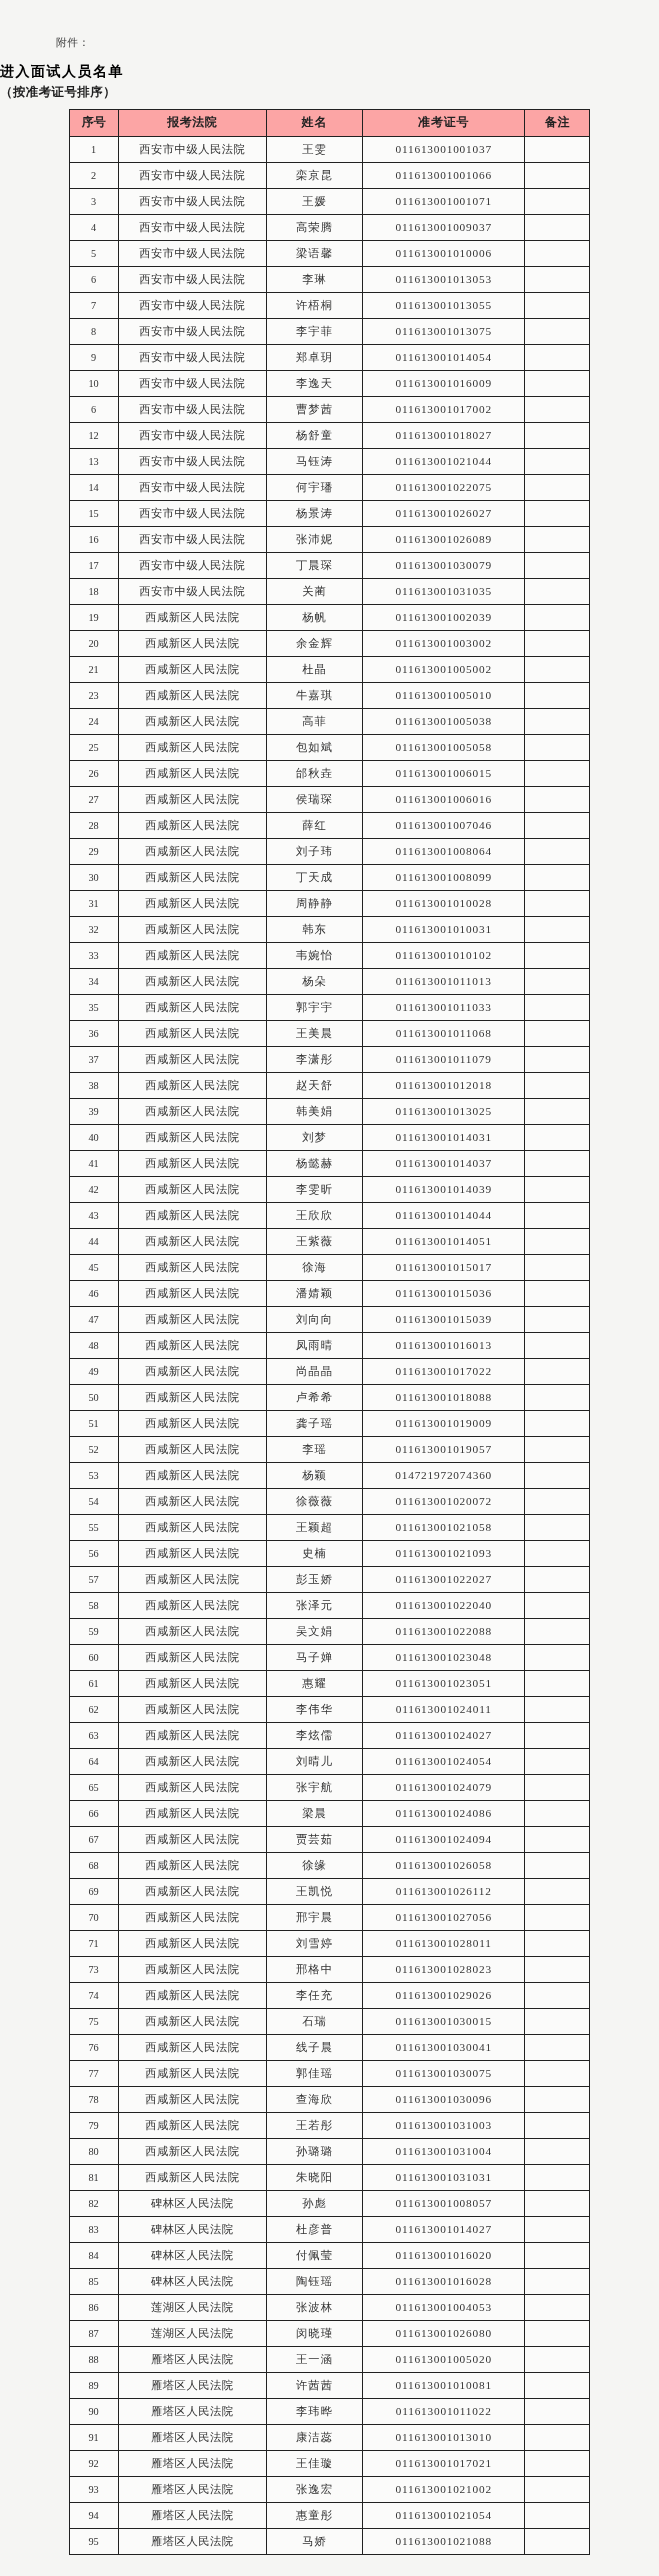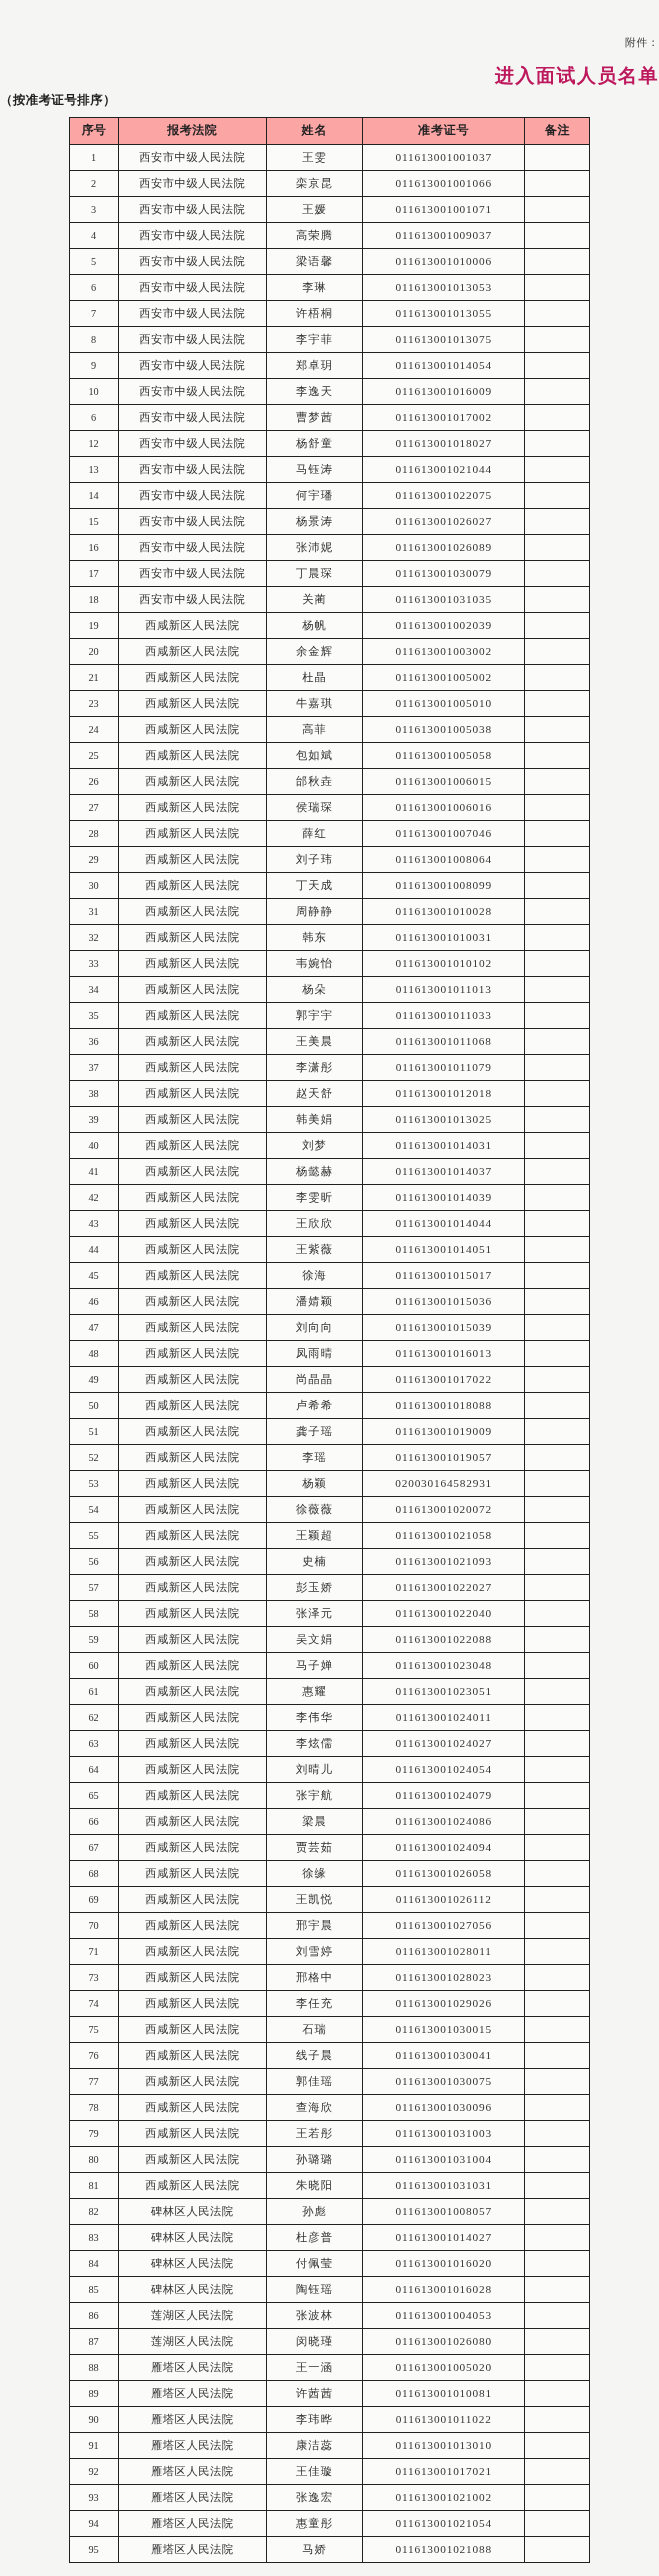--- a/index.html
+++ b/index.html
@@ -10,33 +10,32 @@
   }
   body {
     min-height: 2964px;
     font-family: "Liberation Serif", "DejaVu Serif", serif;
     color: #2d2d2d;
     -webkit-font-smoothing: antialiased;
   }
   .attachment {
     margin: 0;
     padding-top: 36px;
-    padding-left: 102px;
+    padding-left: 56px;
     font-size: 10.8px;
     letter-spacing: 0.5px;
     color: #3a3a3a;
-    text-align: right;
   }
   .doc-title {
     margin: 13.4px 0 0 0;
-    text-align: right;
-    font-size: 19px;
+    text-align: left;
+    font-size: 14px;
     font-weight: bold;
     letter-spacing: 1.5px;
-    color: #be185d;
+    color: #000000;
   }
   .doc-subtitle {
     margin: 3.1px 0 0 0;
     font-size: 12.4px;
     font-weight: bold;
     letter-spacing: 0.5px;
     color: #1f1f1f;
   }
   table.roster {
     border-collapse: collapse;
@@ -441,21 +440,21 @@
         <td class="c-index">52</td>
         <td class="c-court">西咸新区人民法院</td>
         <td class="c-name">李瑶</td>
         <td class="c-ticket">011613001019057</td>
         <td class="c-remark"></td>
       </tr>
       <tr>
         <td class="c-index">53</td>
         <td class="c-court">西咸新区人民法院</td>
         <td class="c-name">杨颖</td>
-        <td class="c-ticket">020030164582931</td>
+        <td class="c-ticket">014721972074360</td>
         <td class="c-remark"></td>
       </tr>
       <tr>
         <td class="c-index">54</td>
         <td class="c-court">西咸新区人民法院</td>
         <td class="c-name">徐薇薇</td>
         <td class="c-ticket">011613001020072</td>
         <td class="c-remark"></td>
       </tr>
       <tr>

